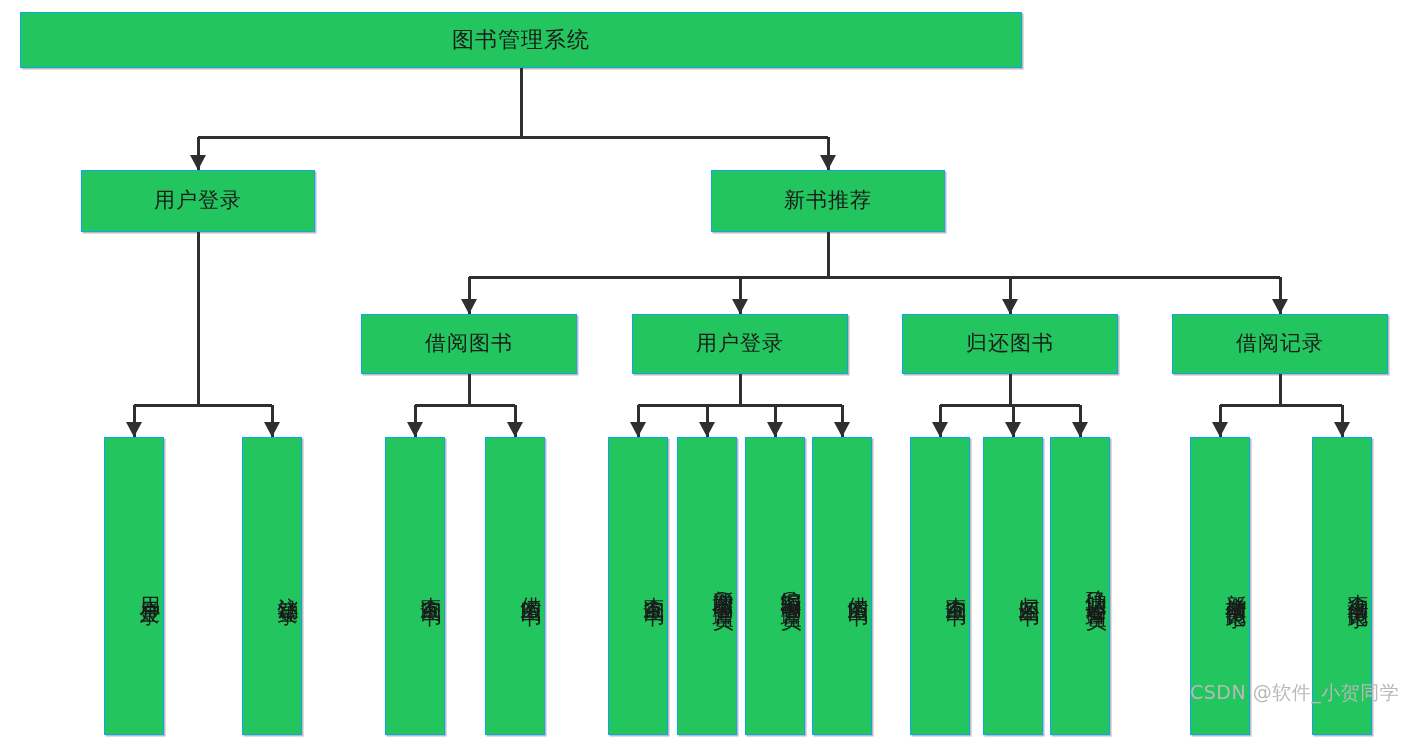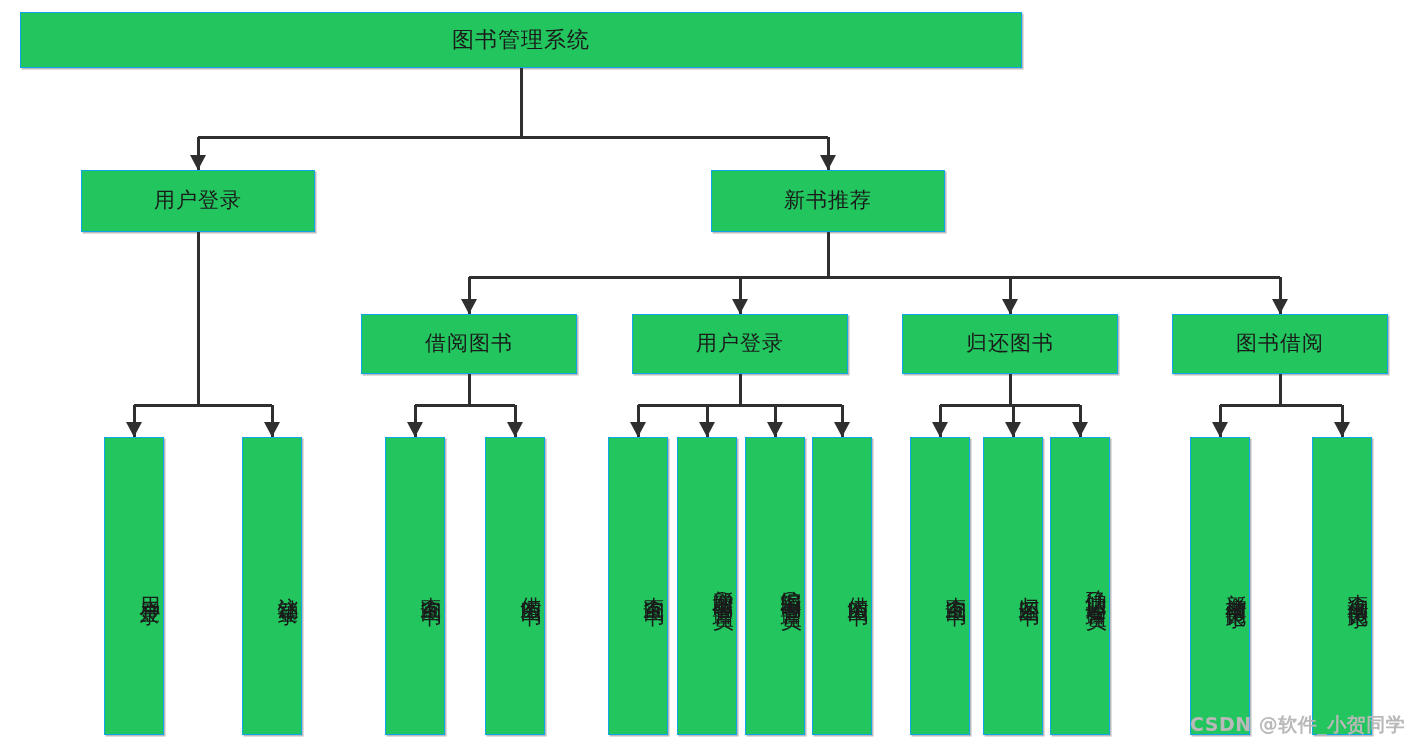--- a/index.html
+++ b/index.html
@@ -151,21 +151,21 @@
       <div class="node h" style="left: 361px; top: 314px; width: 216px; height: 60px;">
         <span class="vtext">借阅图书</span>
       </div>
       <div class="node h" style="left: 632px; top: 314px; width: 216px; height: 60px;">
         <span class="vtext">用户登录</span>
       </div>
       <div class="node h" style="left: 902px; top: 314px; width: 216px; height: 60px;">
         <span class="vtext">归还图书</span>
       </div>
       <div class="node h" style="left: 1172px; top: 314px; width: 216px; height: 60px;">
-        <span class="vtext">图书借阅</span>
+        <span class="vtext">借阅记录</span>
       </div>
       <div class="node v" style="left: 104px; top: 437px; width: 60px; height: 298px;">
         <span class="vtext">用户登录</span>
       </div>
       <div class="node v" style="left: 242px; top: 437px; width: 60px; height: 298px;">
         <span class="vtext">注销登录</span>
       </div>
       <div class="node v" style="left: 385px; top: 437px; width: 60px; height: 298px;">
         <span class="vtext">查询图书</span>
       </div>
@@ -194,14 +194,14 @@
         <span class="vtext">确认归还（管理员）</span>
       </div>
       <div class="node v" style="left: 1190px; top: 437px; width: 60px; height: 298px;">
         <span class="vtext">新增借阅记录</span>
       </div>
       <div class="node v" style="left: 1312px; top: 437px; width: 60px; height: 298px;">
         <span class="vtext">查询借阅记录</span>
       </div>
     </div>
 
-  <div id="watermark" style="left: 1190px; top: 712px; font-weight: bold;">CSDN @软件_小贺同学</div>
+  <div id="watermark" style="left: 1190px; top: 680px;">CSDN @软件_小贺同学</div>
 </div>
 
 </body></html>

